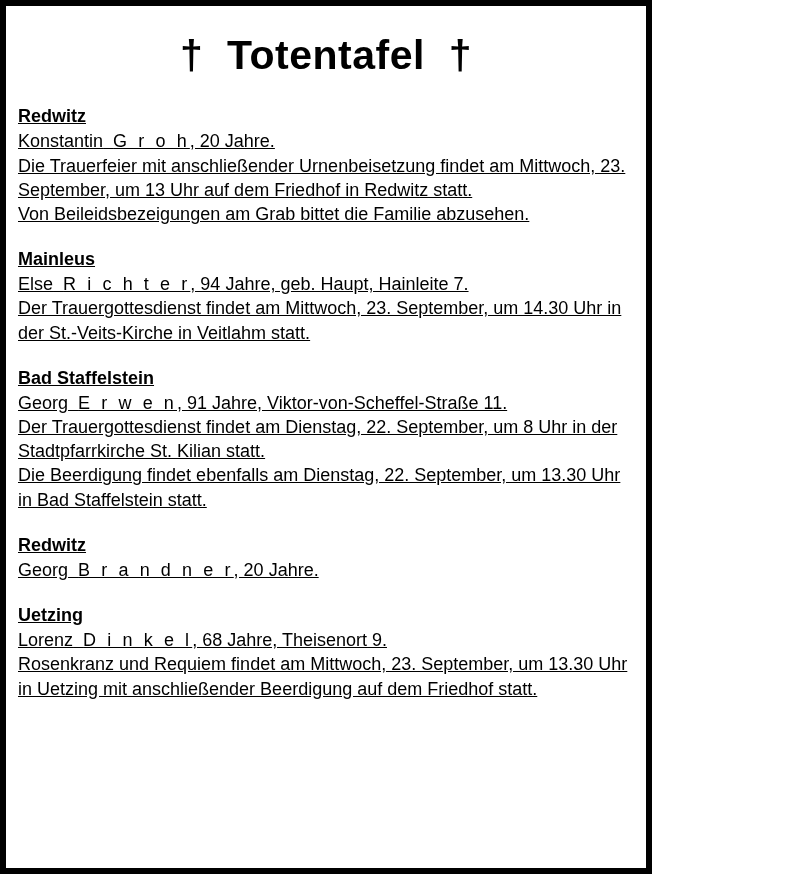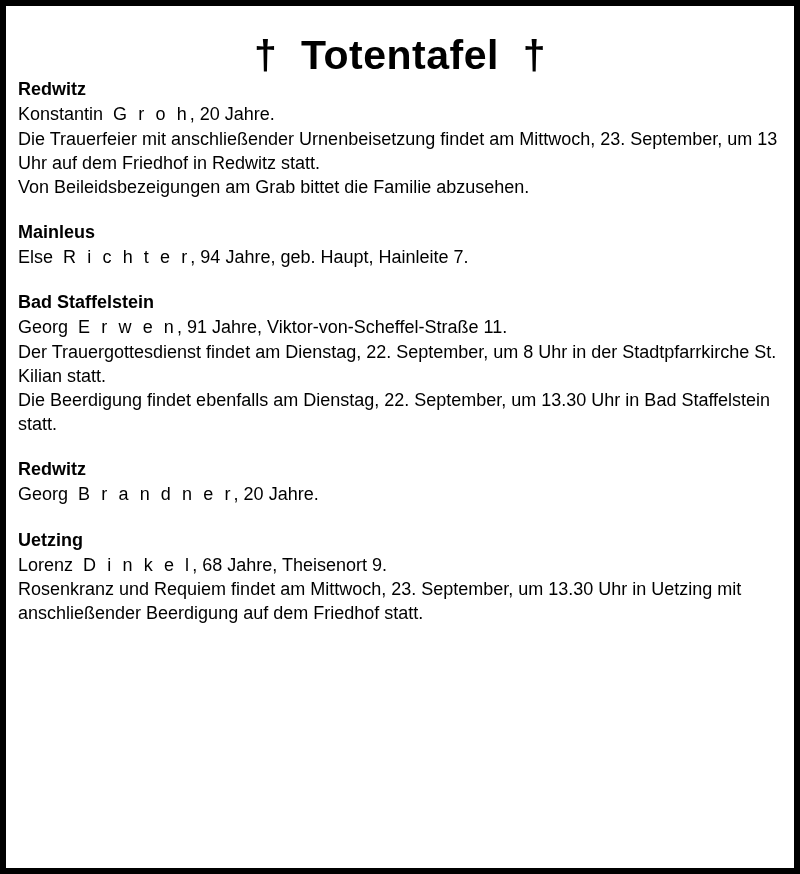--- a/index.html
+++ b/index.html
@@ -3,21 +3,21 @@
 <meta charset="utf-8">
 <style>
   html, body {
     margin: 0;
     padding: 0;
     background: #ffffff;
   }
 
   .page {
     position: relative;
-    width: 800px;
+    width: 652px;
     height: 874px;
     background: #ffffff;
     box-sizing: border-box;
     overflow: hidden;
     font-family: "Liberation Sans", "DejaVu Sans", sans-serif;
   }
 
   
   .frame {
     position: absolute;
@@ -47,20 +47,22 @@
     font-size: 41px;
     font-weight: bold;
     line-height: 1.06;
     color: #000000;
     letter-spacing: 0.5px;
     margin: 22px 0 0 0;
     white-space: pre;
   }
 
   .blocks {
+    margin-top: 27px;
+    text-decoration: underline;
   }
 
   .block {
     margin-bottom: 21px;
   }
 
   .block:last-child {
     margin-bottom: 0;
   }
 
@@ -97,20 +99,21 @@
       <div class="blocks">
           <div class="block">
             <div class="place">Redwitz</div>
             <div class="line"><span>Konstantin</span>&nbsp; <span class="spaced">G r o h</span><span>, 20 Jahre.</span></div>
             <div class="line">Die Trauerfeier mit anschließender Urnenbeisetzung findet am Mittwoch, 23. September, um 13 Uhr auf dem Friedhof in Redwitz statt.</div>
             <div class="line">Von Beileidsbezeigungen am Grab bittet die Familie abzusehen.</div>
           </div>
           <div class="block">
             <div class="place">Mainleus</div>
             <div class="line"><span>Else</span>&nbsp; <span class="spaced">R i c h t e r</span><span>, 94 Jahre, geb. Haupt, Hainleite 7.</span></div>
+            <div class="line">Der Trauergottesdienst findet am Mittwoch, 23. September, um 14.30 Uhr in der St.-Veits-Kirche in Veitlahm statt.</div>
           </div>
           <div class="block">
             <div class="place">Bad Staffelstein</div>
             <div class="line"><span>Georg</span>&nbsp; <span class="spaced">E r w e n</span><span>, 91 Jahre, Viktor-von-Scheffel-Straße 11.</span></div>
             <div class="line">Der Trauergottesdienst findet am Dienstag, 22. September, um 8 Uhr in der Stadtpfarrkirche St. Kilian statt.</div>
             <div class="line">Die Beerdigung findet ebenfalls am Dienstag, 22. September, um 13.30 Uhr in Bad Staffelstein statt.</div>
           </div>
           <div class="block">
             <div class="place">Redwitz</div>
             <div class="line"><span>Georg</span>&nbsp; <span class="spaced">B r a n d n e r</span><span>, 20 Jahre.</span></div>

